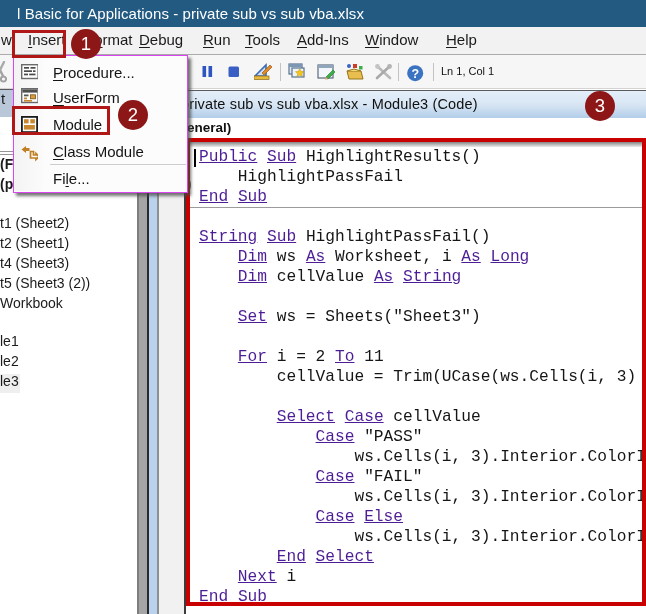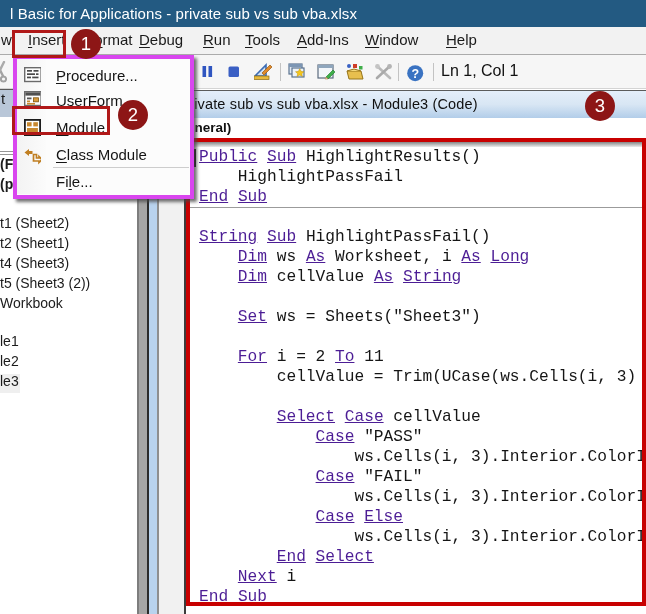--- a/index.html
+++ b/index.html
@@ -46,31 +46,31 @@
   #caret{left:194px;top:149px;width:2px;height:18px;background:#000;}
   
   .redbox{position:absolute;border:3px solid #b01818;}
   #codebox{left:186px;top:138px;width:452px;height:460px;border:4px solid #c80000;}
   #codebox-top{left:190px;top:142px;width:452px;height:5px;
                background:linear-gradient(#858585,#ececec);}
   .circ{position:absolute;width:30px;height:30px;border-radius:50%;background:#8d1616;
         color:#fff;font-size:18.5px;text-align:center;line-height:30px;}
   
   #menu{left:13px;top:55px;width:173px;height:136px;background:#fcfcfc;
-        border:4px solid #d946ef;box-shadow:3px 3px 3px rgba(70,70,70,0.75);}
+        border:1px solid #d946ef;box-shadow:3px 3px 3px rgba(70,70,70,0.75);}
   #menu .gutter{position:absolute;left:0;top:0;width:29px;height:135px;
         background:linear-gradient(90deg,#f3f3f3,#fbfbfb);}
   #menu .item{position:absolute;left:39px;font-size:15px;color:#141414;white-space:nowrap;line-height:17px;}
   #menu .sep{position:absolute;left:36px;top:108px;width:136px;height:1px;background:#cdcdcd;}
   .micon{position:absolute;left:7px;width:17px;height:17px;}
 </style>
 </head>
 <body>
 
-<div class="abs" id="titlebar"><span style="margin-left:10px;letter-spacing:0.08px">l Basic for Applications - private sub vs sub vba.xlsx</span></div>
+<div class="abs" id="titlebar"><span style="margin-left:17px;letter-spacing:0.08px">l Basic for Applications - private sub vs sub vba.xlsx</span></div>
 
 <div class="abs" id="menubar">
   <span class="mi" style="left:-7px">w</span>
   <span class="mi" style="left:20px"><u>I</u>nsert</span>
   <span class="mi" style="left:77px">F<u>o</u>rmat</span>
   <span class="mi" style="left:131px"><u>D</u>ebug</span>
   <span class="mi" style="left:195px"><u>R</u>un</span>
   <span class="mi" style="left:237px"><u>T</u>ools</span>
   <span class="mi" style="left:289px"><u>A</u>dd-Ins</span>
   <span class="mi" style="left:357px"><u>W</u>indow</span>
@@ -129,21 +129,21 @@
     <circle cx="3.5" cy="3.5" r="2.4" fill="#c4c4c4"></circle>
     <circle cx="15.5" cy="3.5" r="2.4" fill="#b4b4b4"></circle>
   </svg>
   <div class="tsep" style="left:398px"></div>
 
   <svg class="abs" style="left:407px;top:10px" width="17" height="17">
     <circle cx="8.2" cy="8.2" r="8" fill="#3a73c2"></circle>
     <text x="8.2" y="12.6" font-size="12.5" font-weight="bold" fill="#ffffff" text-anchor="middle" font-family="Liberation Sans">?</text>
   </svg>
   <div class="tsep" style="left:433px"></div>
-  <div class="abs" style="left:441px;top:0;height:33px;line-height:32px;font-size:16px;color:#111">Ln 1, Col 1</div>
+  <div class="abs" style="left:441px;top:0;height:33px;line-height:32px;font-size:11px;color:#111">Ln 1, Col 1</div>
 </div>
 
 <div class="abs" id="mdi">
 
   <div class="abs" id="codewin-title"><span style="margin-left:34px;letter-spacing:0.15px">private sub vs sub vba.xlsx - Module3 (Code)</span></div>
   <div class="abs" id="combo-row"><span style="margin-left:25px">(General)</span></div>
   <div class="abs" id="strip-black"></div>
   <div class="abs" id="strip-blue"></div>
   <div class="abs" id="strip-gray"></div>
   <div class="abs" id="marginbar"></div>

